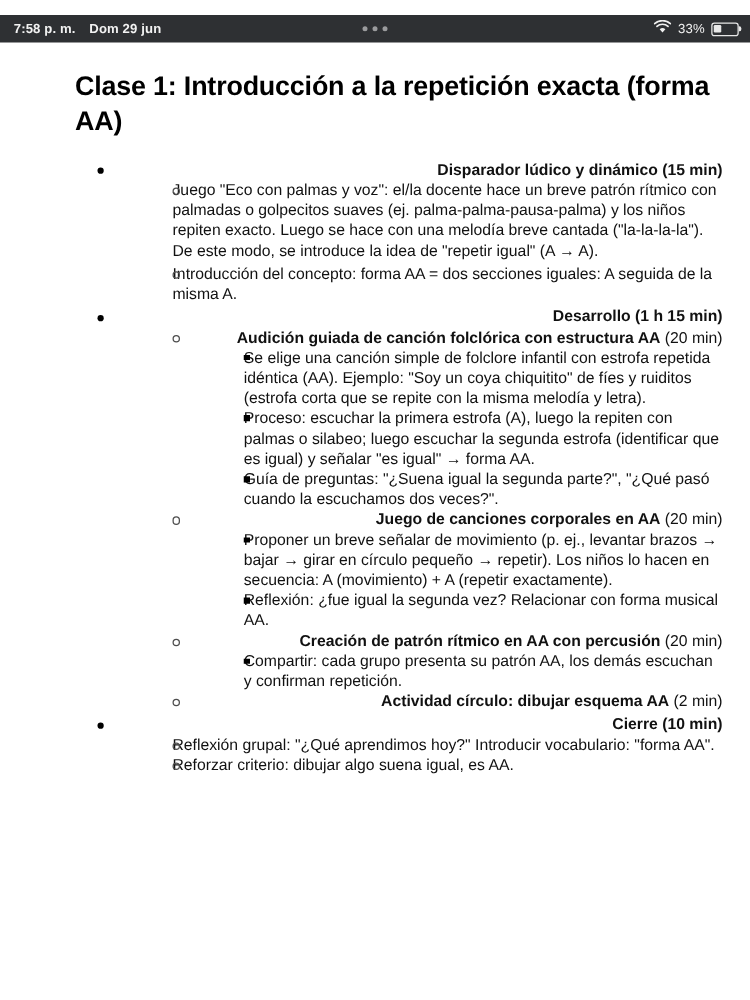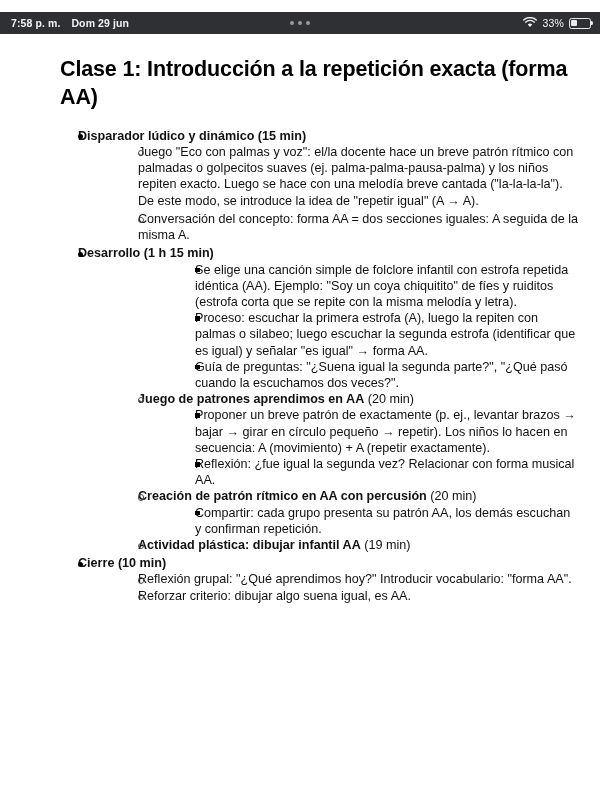--- a/index.html
+++ b/index.html
@@ -166,21 +166,21 @@
     background: #000;
   }
 
   .line {
     position: relative;
     font-size: 12.6px;
     line-height: 16.2px;
     color: #111;
     padding-right: 4px;
   }
-  .line.bold { font-weight: 700; }
+  .line.bold { font-weight: 700; text-align: right; }
   .line .normal { font-weight: 400; }
 </style>
 </head>
 <body>
 
 <div class="status-bar">
 
   <div class="status-left">
     <span class="status-time">7:58 p. m.</span>
     <span class="status-date">Dom 29 jun</span>
@@ -220,66 +220,67 @@
       <ul class="lvl2">
         <li>
           <div class="line">Juego "Eco con palmas y voz": el/la docente hace un breve patrón rítmico con palmadas o golpecitos suaves (ej. palma-palma-pausa-palma) y los niños repiten exacto. Luego se hace con una melodía breve cantada ("la-la-la-la"). De este modo, se introduce la idea de "repetir igual" (A → A).</div>
         </li>
       </ul>
     </li>
 
     <li>
       <ul class="lvl2">
         <li>
-          <div class="line">Conversación del concepto: forma AA = dos secciones iguales: A seguida de la misma A.</div>
+          <div class="line">Introducción del concepto: forma AA = dos secciones iguales: A seguida de la misma A.</div>
         </li>
       </ul>
     </li>
 
     <li>
       <div class="line bold">Desarrollo (1 h 15 min)</div>
       <ul class="lvl2">
 
         <li>
+          <div class="line bold"><span>Audición guiada de canción folclórica con estructura AA</span><span class="normal"> (20 min)</span></div>
           <ul class="lvl3">
             <li>
               <div class="line">Se elige una canción simple de folclore infantil con estrofa repetida idéntica (AA). Ejemplo: "Soy un coya chiquitito" de fíes y ruiditos (estrofa corta que se repite con la misma melodía y letra).</div>
             </li>
             <li>
               <div class="line">Proceso: escuchar la primera estrofa (A), luego la repiten con palmas o silabeo; luego escuchar la segunda estrofa (identificar que es igual) y señalar "es igual" → forma AA.</div>
             </li>
             <li>
               <div class="line">Guía de preguntas: "¿Suena igual la segunda parte?", "¿Qué pasó cuando la escuchamos dos veces?".</div>
             </li>
           </ul>
         </li>
 
         <li>
-          <div class="line bold"><span>Juego de patrones aprendimos en AA</span><span class="normal"> (20 min)</span></div>
+          <div class="line bold"><span>Juego de canciones corporales en AA</span><span class="normal"> (20 min)</span></div>
           <ul class="lvl3">
             <li>
-              <div class="line">Proponer un breve patrón de exactamente (p. ej., levantar brazos → bajar → girar en círculo pequeño → repetir). Los niños lo hacen en secuencia: A (movimiento) + A (repetir exactamente).</div>
+              <div class="line">Proponer un breve señalar de movimiento (p. ej., levantar brazos → bajar → girar en círculo pequeño → repetir). Los niños lo hacen en secuencia: A (movimiento) + A (repetir exactamente).</div>
             </li>
             <li>
               <div class="line">Reflexión: ¿fue igual la segunda vez? Relacionar con forma musical AA.</div>
             </li>
           </ul>
         </li>
 
         <li>
           <div class="line bold"><span>Creación de patrón rítmico en AA con percusión</span><span class="normal"> (20 min)</span></div>
           <ul class="lvl3">
             <li>
               <div class="line">Compartir: cada grupo presenta su patrón AA, los demás escuchan y confirman repetición.</div>
             </li>
           </ul>
         </li>
 
         <li>
-          <div class="line bold"><span>Actividad plástica: dibujar infantil AA</span><span class="normal"> (19 min)</span></div>
+          <div class="line bold"><span>Actividad círculo: dibujar esquema AA</span><span class="normal"> (2 min)</span></div>
         </li>
 
       </ul>
     </li>
 
     <li>
       <div class="line bold">Cierre (10 min)</div>
       <ul class="lvl2">
         <li>
           <div class="line">Reflexión grupal: "¿Qué aprendimos hoy?" Introducir vocabulario: "forma AA".</div>

